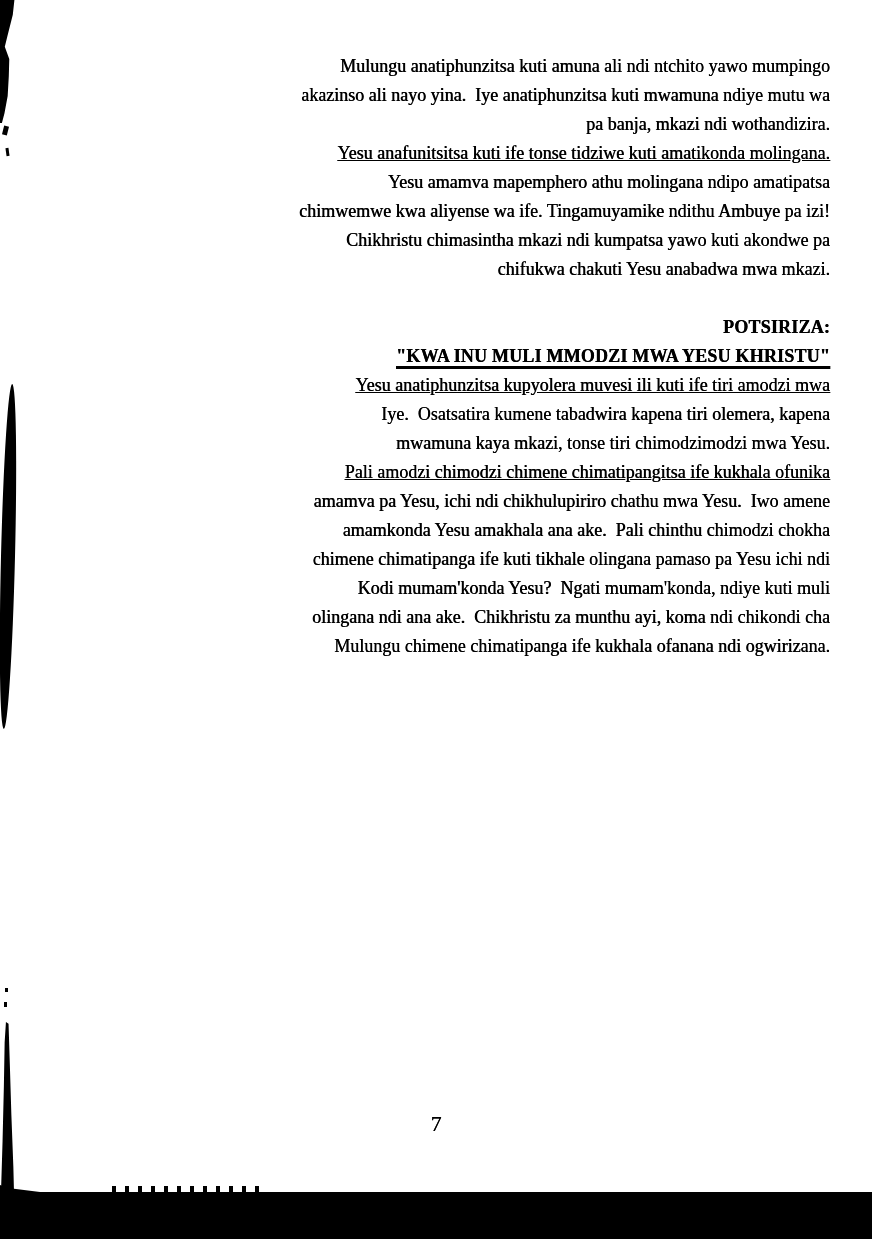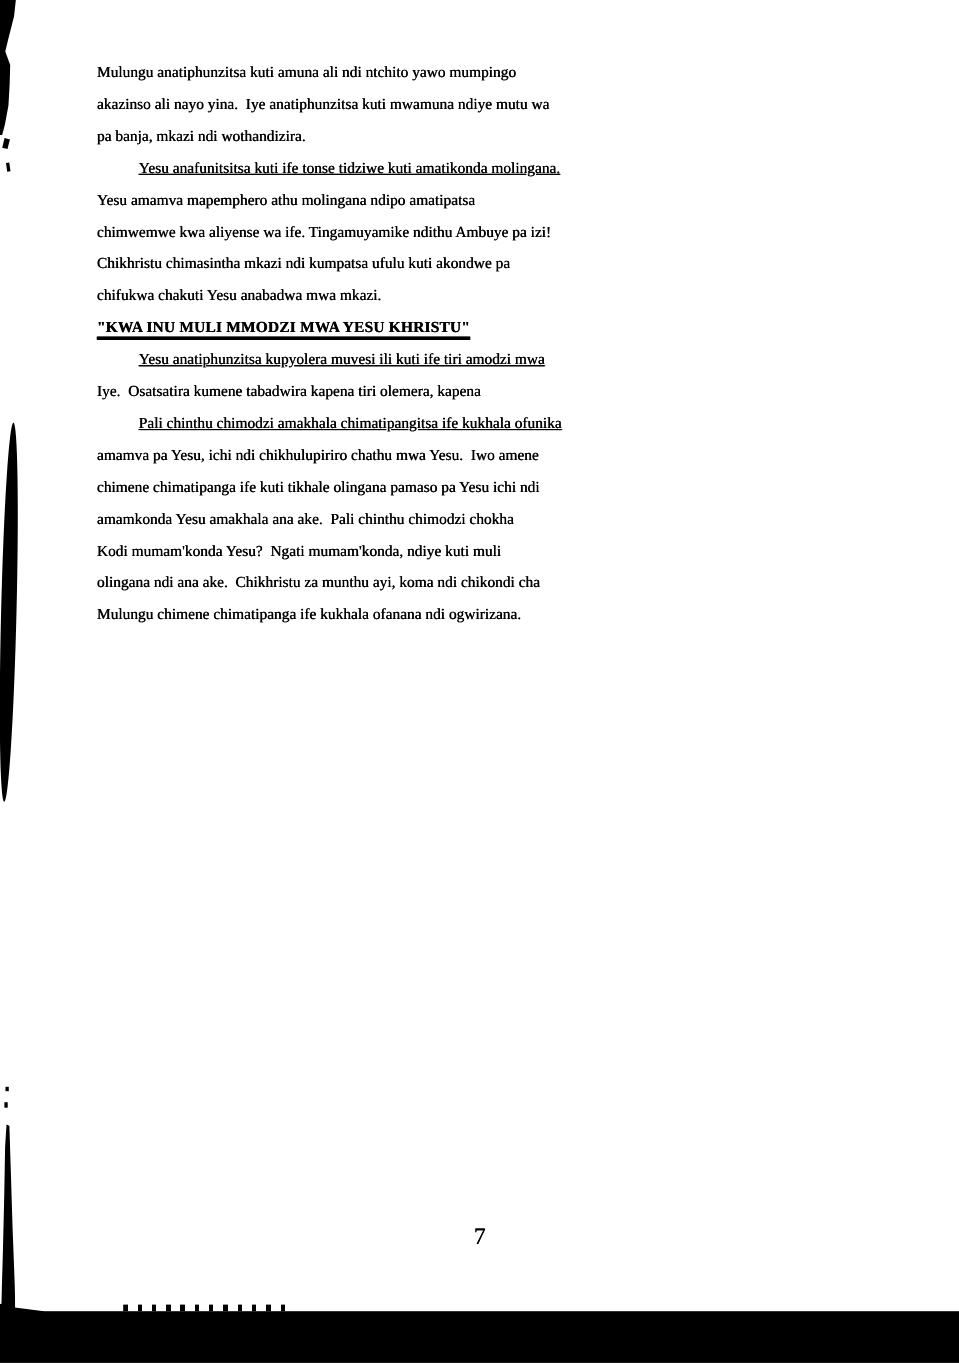--- a/index.html
+++ b/index.html
@@ -16,23 +16,24 @@
     font-family: "Liberation Serif", "DejaVu Serif", serif;
     color: #000000;
   }
 
   
   .text-block {
     position: absolute;
     left: 88px;
     top: 52px;
     width: 742px;
-    font-size: 14px;
+    font-size: 18px;
     line-height: 29px;
     text-shadow: 0.35px 0 0 #000; 
+    text-align: right;
   }
   .line { white-space: pre-wrap; }
   .indent { padding-left: 38px; text-decoration: underline; }
   .gap { margin-top: 29px; }
   .heading .line { font-weight: bold; letter-spacing: 0.2px; }
   .underlined .line {
     text-decoration: underline;
     text-decoration-thickness: 2.5px;
     text-underline-offset: 4px;
   }
@@ -112,35 +113,39 @@
   <div class="text-block" id="text-block">
       <div class="block body">
         <div class="line">Mulungu anatiphunzitsa kuti amuna ali ndi ntchito yawo mumpingo</div>
         <div class="line">akazinso ali nayo yina.  Iye anatiphunzitsa kuti mwamuna ndiye mutu wa</div>
         <div class="line">pa banja, mkazi ndi wothandizira.</div>
       </div>
       <div class="block body">
         <div class="line indent">Yesu anafunitsitsa kuti ife tonse tidziwe kuti amatikonda molingana.</div>
         <div class="line">Yesu amamva mapemphero athu molingana ndipo amatipatsa</div>
         <div class="line">chimwemwe kwa aliyense wa ife. Tingamuyamike ndithu Ambuye pa izi!</div>
-        <div class="line">Chikhristu chimasintha mkazi ndi kumpatsa ufulu kuti akondwe pa</div>
+        <div class="line">Chikhristu chimasintha mkazi ndi kumpatsa yawo kuti akondwe pa</div>
         <div class="line">chifukwa chakuti Yesu anabadwa mwa mkazi.</div>
+      </div>
+      <div class="block heading gap">
+        <div class="line">POTSIRIZA:</div>
       </div>
       <div class="block heading underlined">
         <div class="line">"KWA INU MULI MMODZI MWA YESU KHRISTU"</div>
       </div>
       <div class="block body">
         <div class="line indent">Yesu anatiphunzitsa kupyolera muvesi ili kuti ife tiri amodzi mwa</div>
         <div class="line">Iye.  Osatsatira kumene tabadwira kapena tiri olemera, kapena</div>
+        <div class="line">mwamuna kaya mkazi, tonse tiri chimodzimodzi mwa Yesu.</div>
       </div>
       <div class="block body">
-        <div class="line indent">Pali chinthu chimodzi amakhala chimatipangitsa ife kukhala ofunika</div>
+        <div class="line indent">Pali amodzi chimodzi chimene chimatipangitsa ife kukhala ofunika</div>
         <div class="line">amamva pa Yesu, ichi ndi chikhulupiriro chathu mwa Yesu.  Iwo amene</div>
+        <div class="line">amamkonda Yesu amakhala ana ake.  Pali chinthu chimodzi chokha</div>
         <div class="line">chimene chimatipanga ife kuti tikhale olingana pamaso pa Yesu ichi ndi</div>
-        <div class="line">amamkonda Yesu amakhala ana ake.  Pali chinthu chimodzi chokha</div>
         <div class="line">Kodi mumam'konda Yesu?  Ngati mumam'konda, ndiye kuti muli</div>
         <div class="line">olingana ndi ana ake.  Chikhristu za munthu ayi, koma ndi chikondi cha</div>
         <div class="line">Mulungu chimene chimatipanga ife kukhala ofanana ndi ogwirizana.</div>
       </div>
     </div>
 
   <div class="page-number">7</div>
 
 </div>
 

